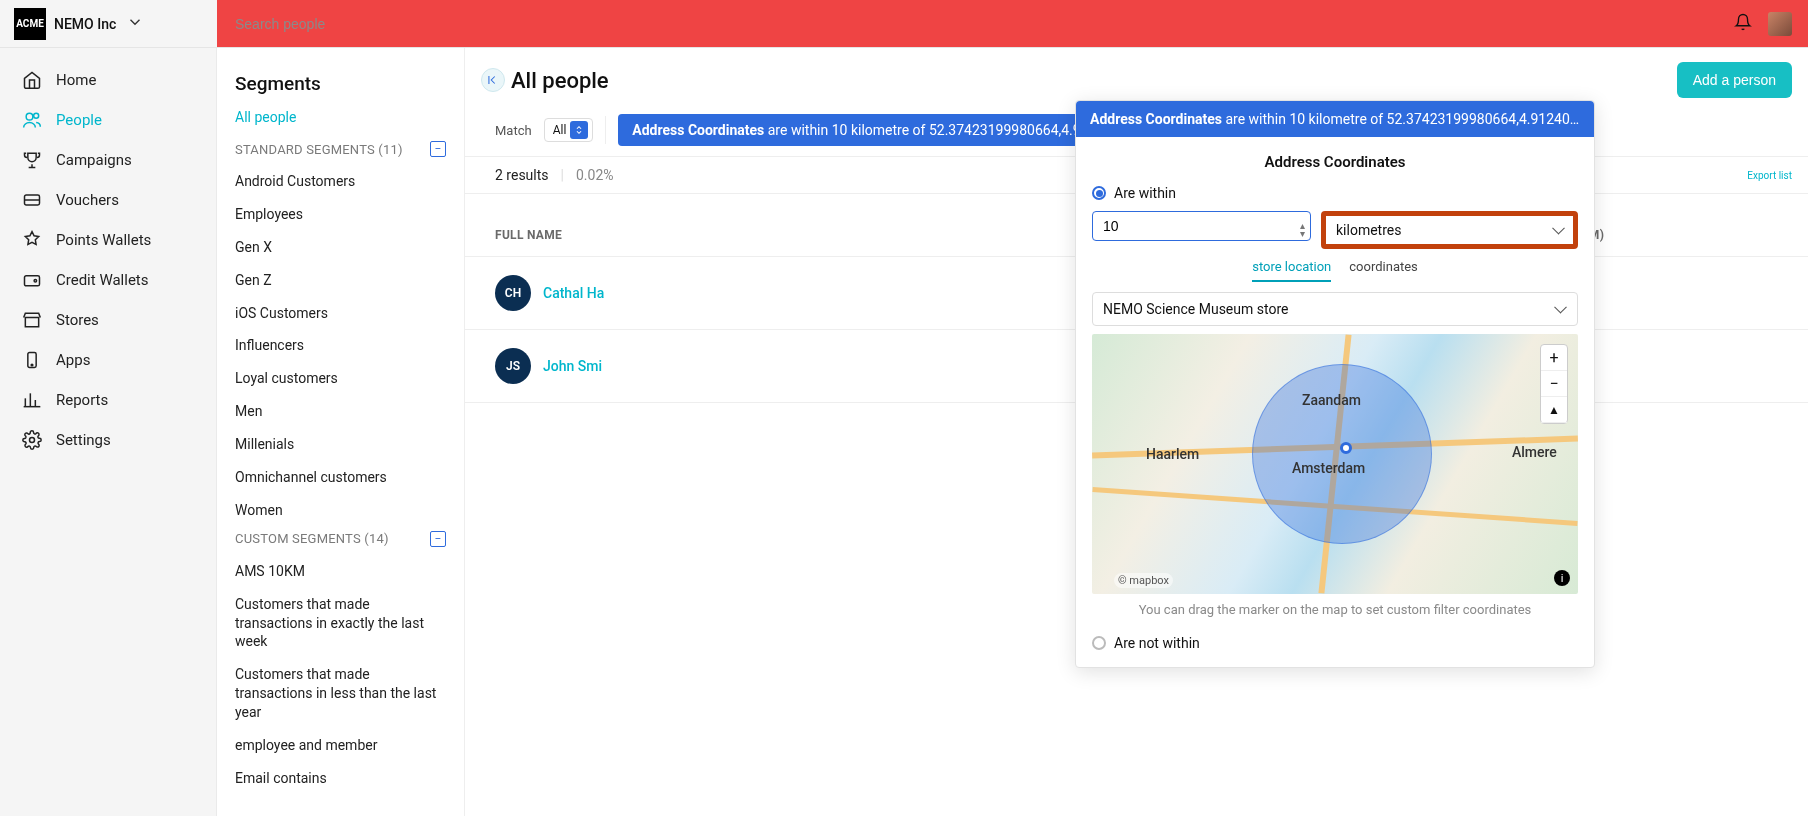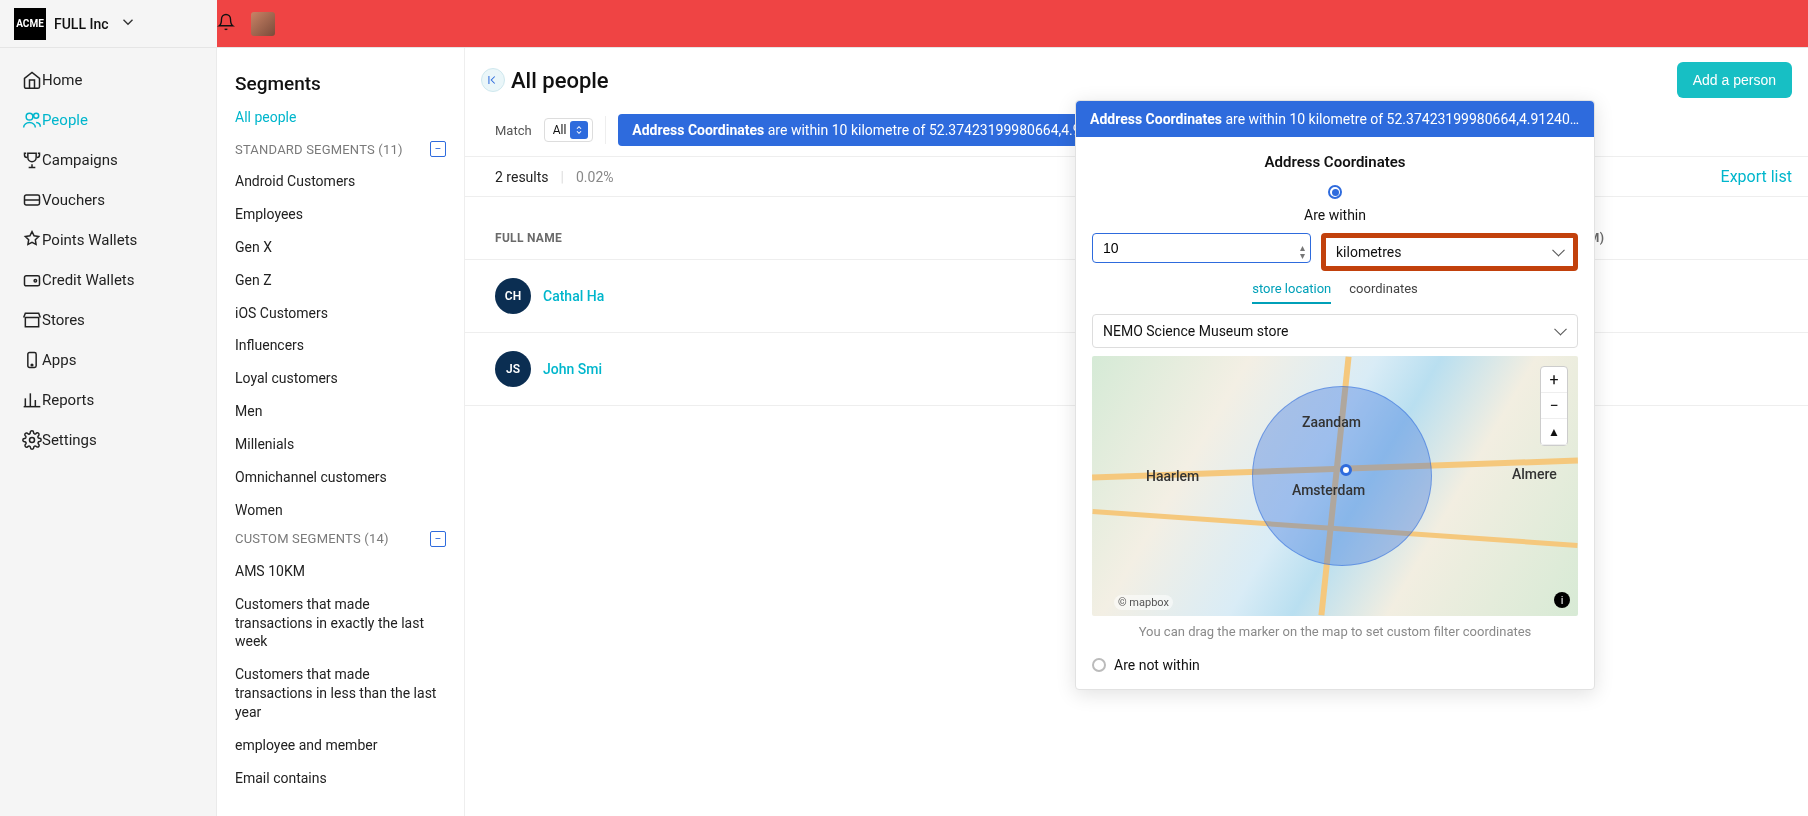--- a/index.html
+++ b/index.html
@@ -14,21 +14,21 @@
 .brand-chev { margin-left: 2px; color:#333; }
 .search-wrap { flex: 1; padding: 0 18px; }
 .search-input { width: 100%; border: none; outline: none; font-size: 14px; color: #333; background: transparent;}
 .search-input::placeholder { color: #8a8a8a; }
 .topbar-right { display: flex; align-items: center; gap: 16px; padding-right: 16px; }
 .bell-icon { width: 18px; height: 18px; }
 .avatar { width: 24px; height: 24px; border-radius: 3px; background: linear-gradient(135deg,#c98366,#7a4b3a); }
 
 
 .sidebar { width: 217px; background: #f5f5f5; padding-top: 60px; border-right: 1px solid #eaeaea; height: 100vh; overflow-y: auto; }
-.nav-item { display: flex; align-items: center; padding: 10px 22px; color: #222; cursor: pointer; font-size: 15px;}
+.nav-item { display: flex; align-items: center; gap: 14px; padding: 10px 22px; color: #222; cursor: pointer; font-size: 15px;}
 .nav-item.active { color: #00b6cc; }
 .nav-item svg { width: 20px; height: 20px; stroke: currentColor; fill: none; stroke-width: 1.8; }
 
 
 .segments-panel { width: 248px; background: #fff; border-right: 1px solid #eee; padding: 72px 18px 16px 18px; height: 100vh; overflow-y: auto;}
 .segments-title { font-size: 19px; font-weight: 500; margin-bottom: 14px; }
 .seg-link { color: #00b6cc; font-size: 14px; cursor: pointer; display:block; margin-bottom: 16px; }
 .seg-group-head { display: flex; justify-content: space-between; align-items: center; color: #7a7a7a; font-size: 13px; font-weight: 400; letter-spacing: .2px; margin-bottom: 8px; margin-top: 4px;}
 .seg-collapse { width: 16px; height: 16px; color: #2e6bdd; cursor:pointer; border:1px solid #2e6bdd; border-radius:2px; display:flex; align-items:center; justify-content:center; font-size:12px; line-height:1;}
 .seg-item { padding: 7px 0; font-size: 14px; color: #222; cursor: pointer; line-height: 1.35;}
@@ -47,21 +47,21 @@
 .match-sel-btn { background:#2e6bdd; width:18px; height:18px; border-radius:3px; color:#fff; display:flex; align-items:center; justify-content:center;}
 .filter-pill { background: #2e6bdd; color: #fff; border-radius: 4px; padding: 8px 14px; font-size: 14px; max-width: 520px; white-space: nowrap; overflow:hidden; text-overflow: ellipsis;}
 .filter-pill b { font-weight: 700;}
 .vbar { width:1px; height: 28px; background:#eee;}
 .add-filter { color: #2e6bdd; display:flex; align-items:center; gap:6px; cursor:pointer; font-size:14px;}
 .save-segment { color:#00b6cc; display:flex; align-items:center; gap:8px; cursor:pointer; font-size:14px;}
 
 .results-row { display:flex; align-items:center; justify-content:space-between; padding: 10px 16px 10px 30px; border-bottom: 1px solid #eee;}
 .results-left { display:flex; align-items:center; gap: 12px; color:#222;}
 .results-left .pct { color:#888;}
-.export-link { color:#00b6cc; font-size:16px; cursor:pointer;text-align:center;}
+.export-link { color:#00b6cc; font-size:10px; cursor:pointer;text-align:center;}
 
 .table-head { display:flex; padding: 14px 30px; font-size: 12px; color:#6a6a6a; font-weight:700; letter-spacing:.3px; border-bottom:1px solid #eee;}
 .col-name { width: 580px;}
 .col-imp { width: 70px;}
 .col-gen { width: 85px;}
 .col-rec { width: 130px;}
 .col-freq { width: 140px;}
 .col-mon { width: 140px;}
 .table-row { display:flex; align-items:center; padding: 18px 30px; border-bottom:1px solid #eee;}
 .pavatar { width: 36px; height: 36px; border-radius: 50%; background:#0b2e52; color:#fff; font-size:12px; font-weight:600; display:flex; align-items:center; justify-content:center; margin-right:12px;}
@@ -70,21 +70,21 @@
 .star { color:#d0d0d0; font-size:14px;}
 .star.on { color:#1fa350;}
 .score { margin-left:4px; font-size:13px;}
 .unknown { color:#888;}
 
 
 .popover { position:absolute; top: 100px; left: 610px; width: 520px; background:#fff; border:1px solid #e2e2e2; border-radius:4px; box-shadow: 0 4px 20px rgba(0,0,0,.12); z-index:50;}
 .pop-pill { background:#2e6bdd; color:#fff; padding: 10px 14px; font-size:14px; border-radius:4px 4px 0 0; white-space:nowrap; overflow:hidden; text-overflow:ellipsis;}
 .pop-body { padding: 16px;}
 .pop-title { text-align:center; font-size:15px; font-weight:600; margin-bottom: 14px;}
-.radio-row { display:flex; align-items:center; gap:8px; font-size:14px; margin-bottom: 10px; flex-direction: column;}
+.radio-row { display:flex; align-items:center; gap:8px; font-size:14px; margin-bottom: 10px;}
 .radio { width:14px; height:14px; border-radius:50%; border:2px solid #2e6bdd; display:inline-flex; align-items:center; justify-content:center;}
 .radio.checked::after { content:""; width:7px; height:7px; background:#2e6bdd; border-radius:50%;}
 .radio.unchecked { border-color:#bbb;}
 .input-row { display:flex; gap: 10px; margin-bottom: 10px;}
 .num-input { flex:1; border:1px solid #2e6bdd; border-radius:4px; padding: 6px 26px 6px 10px; font-size:14px; outline:none; position:relative;}
 .num-wrap { position:relative; flex:1;}
 .num-spin { position:absolute; right:6px; top:50%; transform:translateY(-50%); font-size:10px; color:#777; display:flex; flex-direction:column; line-height:8px;}
 .sel { flex:1; border:5px solid #c2410c; border-radius:4px; padding: 6px 28px 6px 10px; font-size:14px; position:relative; background:#fff;}
 .sel::after { content:""; position:absolute; right:10px; top:50%; width:8px; height:8px; border-right:1.5px solid #555; border-bottom:1.5px solid #555; transform: translateY(-70%) rotate(45deg);}
 .tabs { display:flex; justify-content:center; gap:18px; font-size:13px; margin: 10px 0;}
@@ -113,26 +113,29 @@
 .notwithin { display:flex; align-items:center; gap:8px; font-size:14px; margin-top:18px;}
 
 svg.icon { width:18px; height:18px; stroke:currentColor; fill:none; stroke-width:1.8;}
 </style>
 </head>
 <body>
 
 <div class="topbar">
   <div class="brand-box">
     <div class="brand-logo">ACME</div>
-    <span class="brand-name">FULL Inc</span>
+    <span class="brand-name">NEMO Inc</span>
     <span class="brand-chev">
       <svg class="icon" viewBox="0 0 24 24">
           <polyline points="6 9 12 15 18 9"></polyline>
         </svg>
     </span>
+  </div>
+  <div class="search-wrap">
+    <input class="search-input" placeholder="Search people" style="">
   </div>
   <div class="topbar-right">
     <span>
       <svg class="icon bell-icon" viewBox="0 0 24 24">
           <path d="M18 8a6 6 0 0 0-12 0c0 7-3 9-3 9h18s-3-2-3-9"></path>
           <path d="M13.7 21a2 2 0 0 1-3.4 0"></path>
         </svg>
     </span>
     <div class="avatar"></div>
   </div>

